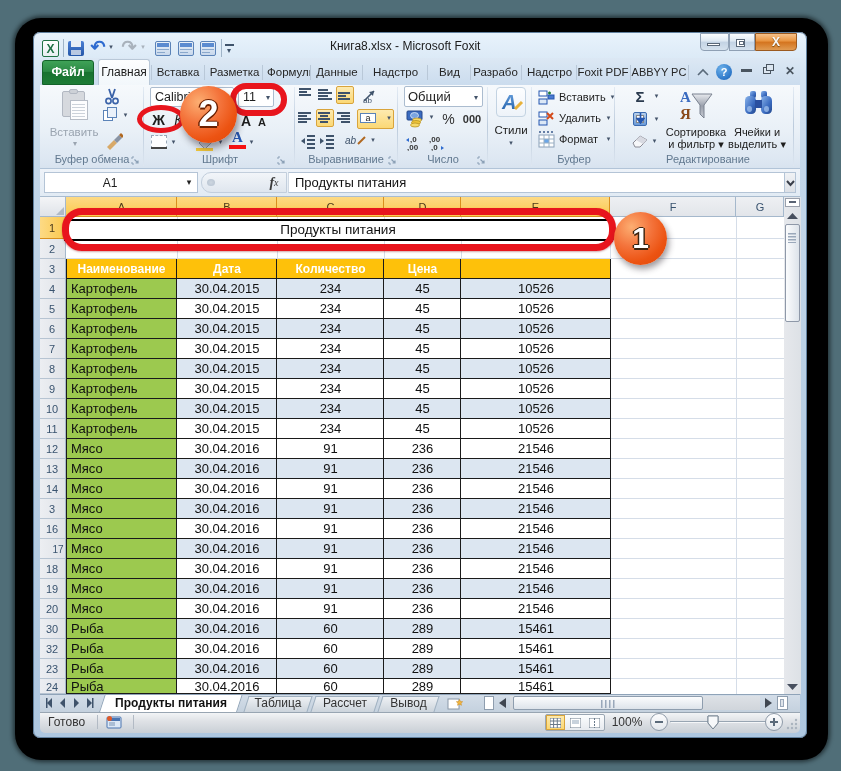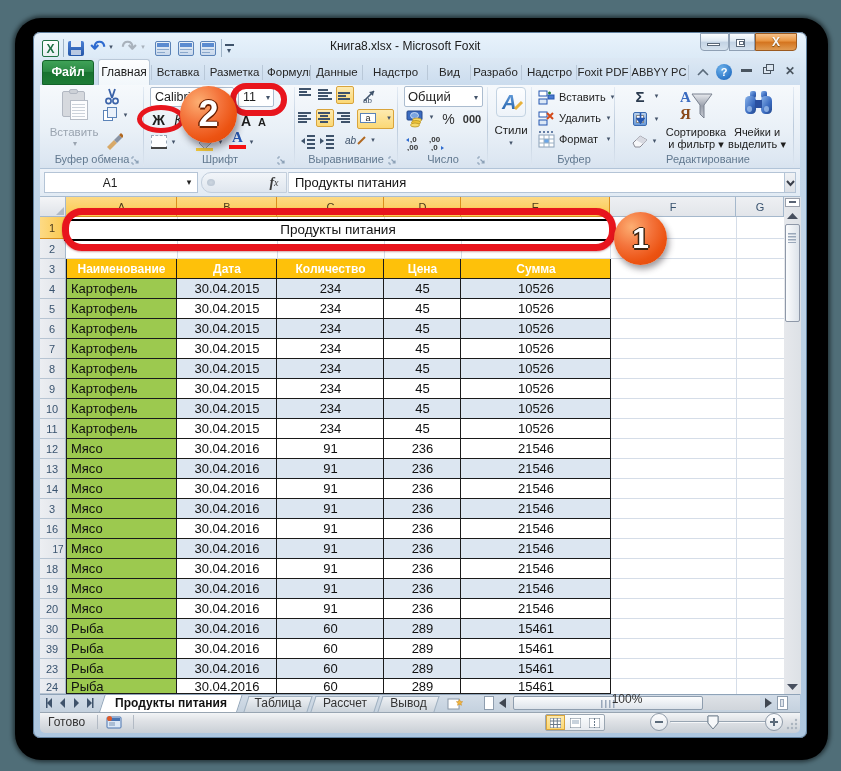--- a/index.html
+++ b/index.html
@@ -444,21 +444,21 @@
     <div class="abs" style="left:40px;top:539px;width:36px;height:20px;display:flex;align-items:center;justify-content:center;font-size:10px;color:#39536f">17</div>
     <div class="abs" style="left:40px;top:559px;width:26px;height:20px;background:linear-gradient(90deg,#eceef2,#e0e3e8);border-right:1px solid #a5b8cc;border-bottom:1px solid #b7c4d2"></div>
     <div class="abs" style="left:40px;top:559px;width:24px;height:20px;display:flex;align-items:center;justify-content:center;font-size:11px;color:#39536f">18</div>
     <div class="abs" style="left:40px;top:579px;width:26px;height:20px;background:linear-gradient(90deg,#eceef2,#e0e3e8);border-right:1px solid #a5b8cc;border-bottom:1px solid #b7c4d2"></div>
     <div class="abs" style="left:40px;top:579px;width:24px;height:20px;display:flex;align-items:center;justify-content:center;font-size:11px;color:#39536f">19</div>
     <div class="abs" style="left:40px;top:599px;width:26px;height:20px;background:linear-gradient(90deg,#eceef2,#e0e3e8);border-right:1px solid #a5b8cc;border-bottom:1px solid #b7c4d2"></div>
     <div class="abs" style="left:40px;top:599px;width:24px;height:20px;display:flex;align-items:center;justify-content:center;font-size:11px;color:#39536f">20</div>
     <div class="abs" style="left:40px;top:619px;width:26px;height:20px;background:linear-gradient(90deg,#eceef2,#e0e3e8);border-right:1px solid #a5b8cc;border-bottom:1px solid #b7c4d2"></div>
     <div class="abs" style="left:40px;top:619px;width:24px;height:20px;display:flex;align-items:center;justify-content:center;font-size:11px;color:#39536f">30</div>
     <div class="abs" style="left:40px;top:639px;width:26px;height:20px;background:linear-gradient(90deg,#eceef2,#e0e3e8);border-right:1px solid #a5b8cc;border-bottom:1px solid #b7c4d2"></div>
-    <div class="abs" style="left:40px;top:639px;width:24px;height:20px;display:flex;align-items:center;justify-content:center;font-size:11px;color:#39536f">39</div>
+    <div class="abs" style="left:40px;top:639px;width:24px;height:20px;display:flex;align-items:center;justify-content:center;font-size:11px;color:#39536f">32</div>
     <div class="abs" style="left:40px;top:659px;width:26px;height:20px;background:linear-gradient(90deg,#eceef2,#e0e3e8);border-right:1px solid #a5b8cc;border-bottom:1px solid #b7c4d2"></div>
     <div class="abs" style="left:40px;top:659px;width:24px;height:20px;display:flex;align-items:center;justify-content:center;font-size:11px;color:#39536f">23</div>
     <div class="abs" style="left:40px;top:679px;width:26px;height:15px;background:linear-gradient(90deg,#eceef2,#e0e3e8);border-right:1px solid #a5b8cc;border-bottom:1px solid #b7c4d2"></div>
     <div class="abs" style="left:40px;top:679px;width:24px;height:15px;display:flex;align-items:center;justify-content:center;font-size:11px;color:#39536f">24</div>
     <div class="abs" style="left:177px;top:217px;width:1px;height:477px;background:#d5dde8"></div>
     <div class="abs" style="left:277px;top:217px;width:1px;height:477px;background:#d5dde8"></div>
     <div class="abs" style="left:384px;top:217px;width:1px;height:477px;background:#d5dde8"></div>
     <div class="abs" style="left:461px;top:217px;width:1px;height:477px;background:#d5dde8"></div>
     <div class="abs" style="left:610px;top:217px;width:1px;height:477px;background:#d5dde8"></div>
     <div class="abs" style="left:736px;top:217px;width:1px;height:477px;background:#d5dde8"></div>
@@ -490,21 +490,20 @@
     <div class="abs" style="left:66px;top:259px;width:545px;height:1px;background:#1a1a1a"></div>
     <div class="abs" style="left:66px;top:259px;width:111px;height:20px;background:#fec10a;border-right:1px solid #1a1a1a;border-bottom:1px solid #1a1a1a"></div>
     <div class="abs" style="left:66px;top:259px;width:111px;height:19px;display:flex;align-items:center;justify-content:center;font-size:12px;font-weight:bold;color:#fff">Наименование</div>
     <div class="abs" style="left:177px;top:259px;width:100px;height:20px;background:#fec10a;border-right:1px solid #1a1a1a;border-bottom:1px solid #1a1a1a"></div>
     <div class="abs" style="left:177px;top:259px;width:100px;height:19px;display:flex;align-items:center;justify-content:center;font-size:12px;font-weight:bold;color:#fff">Дата</div>
     <div class="abs" style="left:277px;top:259px;width:107px;height:20px;background:#fec10a;border-right:1px solid #1a1a1a;border-bottom:1px solid #1a1a1a"></div>
     <div class="abs" style="left:277px;top:259px;width:107px;height:19px;display:flex;align-items:center;justify-content:center;font-size:12px;font-weight:bold;color:#fff">Количество</div>
     <div class="abs" style="left:384px;top:259px;width:77px;height:20px;background:#fec10a;border-right:1px solid #1a1a1a;border-bottom:1px solid #1a1a1a"></div>
     <div class="abs" style="left:384px;top:259px;width:77px;height:19px;display:flex;align-items:center;justify-content:center;font-size:12px;font-weight:bold;color:#fff">Цена</div>
     <div class="abs" style="left:461px;top:259px;width:150px;height:20px;background:#fec10a;border-right:1px solid #1a1a1a;border-bottom:1px solid #1a1a1a"></div>
-    <div class="abs" style="left:461px;top:259px;width:150px;height:19px;display:flex;align-items:center;justify-content:center;font-size:12px;font-weight:bold;color:#fff">Сумма</div>
     <div class="abs" style="left:66px;top:259px;width:1px;height:435px;background:#1a1a1a"></div>
     <div class="abs" style="left:67px;top:279px;width:110px;height:20px;background:#9cc94f;border-right:1px solid #1a1a1a;border-bottom:1px solid #1a1a1a"></div>
     <div class="abs" style="left:71px;top:279px;width:100px;height:19px;display:flex;align-items:center;justify-content:center;font-size:13px;color:#111;justify-content:flex-start">Картофель</div>
     <div class="abs" style="left:177px;top:279px;width:100px;height:20px;background:#dce6f1;border-right:1px solid #1a1a1a;border-bottom:1px solid #1a1a1a"></div>
     <div class="abs" style="left:177px;top:279px;width:100px;height:19px;display:flex;align-items:center;justify-content:center;font-size:13px;color:#111">30.04.2015</div>
     <div class="abs" style="left:277px;top:279px;width:107px;height:20px;background:#dce6f1;border-right:1px solid #1a1a1a;border-bottom:1px solid #1a1a1a"></div>
     <div class="abs" style="left:277px;top:279px;width:107px;height:19px;display:flex;align-items:center;justify-content:center;font-size:13px;color:#111">234</div>
     <div class="abs" style="left:384px;top:279px;width:77px;height:20px;background:#dce6f1;border-right:1px solid #1a1a1a;border-bottom:1px solid #1a1a1a"></div>
     <div class="abs" style="left:384px;top:279px;width:77px;height:19px;display:flex;align-items:center;justify-content:center;font-size:13px;color:#111">45</div>
     <div class="abs" style="left:461px;top:279px;width:150px;height:20px;background:#dce6f1;border-right:1px solid #1a1a1a;border-bottom:1px solid #1a1a1a"></div>
@@ -807,21 +806,21 @@
         <rect width="11" height="10" fill="#fff" stroke="#6a7a8a"></rect>
         <rect x="2" y="2" width="7" height="4" fill="#c8d2dc"></rect>
       </svg>
     </div>
     <div class="abs" style="left:585px;top:715px;width:19px;height:15px;display:flex;align-items:center;justify-content:center;">
       <svg width="11" height="10">
         <rect width="11" height="10" fill="#fff" stroke="#6a7a8a"></rect>
         <path d="M5.5 0 V10" stroke="#6a7a8a" stroke-dasharray="2 1"></path>
       </svg>
     </div>
-    <div class="abs" style="left:610px;top:691px;width:34px;height:16px;display:flex;align-items:center;justify-content:center;font-size:12px;color:#333">100%</div>
+    <div class="abs" style="left:610px;top:714px;width:34px;height:16px;display:flex;align-items:center;justify-content:center;font-size:12px;color:#333">100%</div>
     <div class="abs" style="left:650px;top:713px;width:18px;height:18px;background:linear-gradient(#fdfdfe,#e2e7ec);border:1px solid #8e9aa8;border-radius:50%"></div>
     <div class="abs" style="left:655px;top:721px;width:8px;height:2px;background:#5a6a7a"></div>
     <div class="abs" style="left:670px;top:721px;width:96px;height:1px;background:#98a5b2"></div>
     <div class="abs" style="left:671px;top:722px;width:95px;height:1px;background:#f4f6f8"></div>
     <div class="abs" style="left:706px;top:714px;width:14px;height:16px;display:flex;align-items:center;justify-content:center;">
       <svg width="12" height="15">
         <path d="M1 1 H11 V8 L6 14 L1 8 Z" fill="linen" stroke="#7a8896"></path>
         <path d="M1 1 H11 V8 L6 14 L1 8 Z" fill="#f6f8fa" stroke="#7a8896"></path>
       </svg>
     </div>

